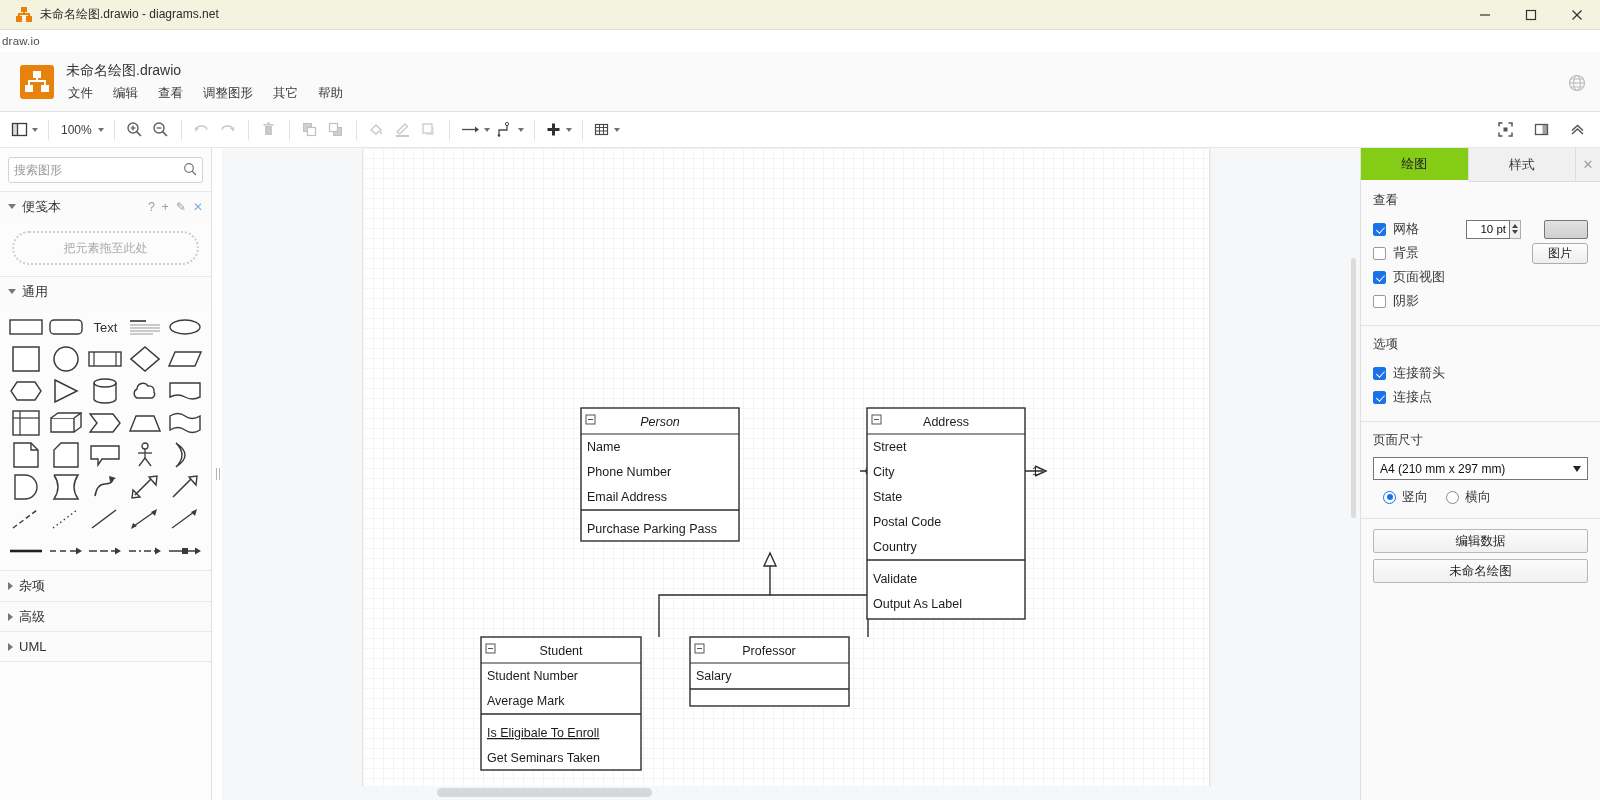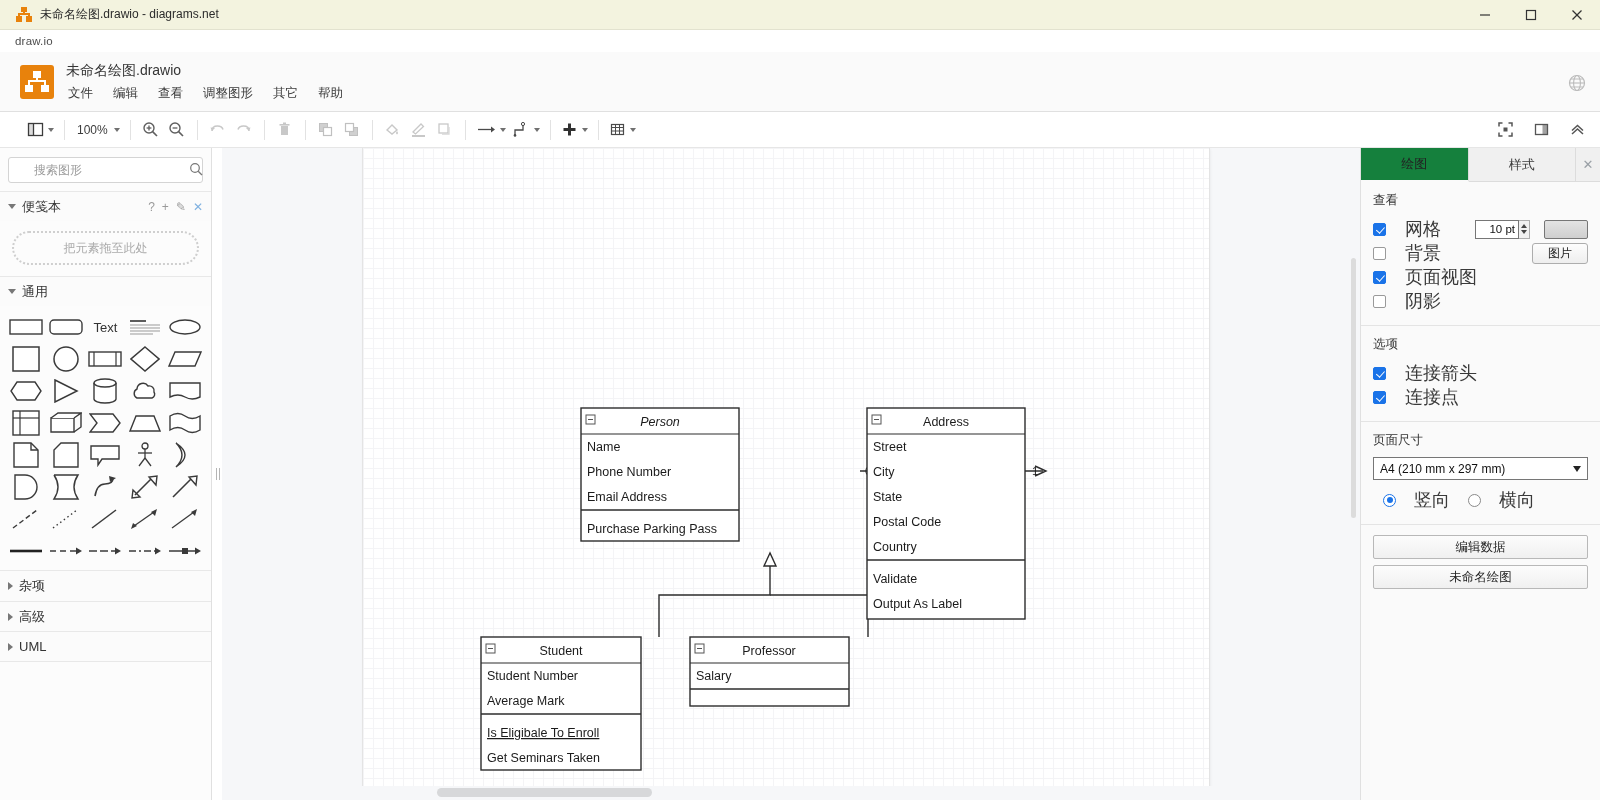--- a/index.html
+++ b/index.html
@@ -34,21 +34,21 @@
   .tb-btns { display: flex; height: 30px; }
   .tb-btn {
     width: 46px; height: 30px; display: flex; align-items: center; justify-content: center;
     color: #333;
   }
   .tb-btn svg { display: block; }
 
   
   .brandstrip {
     height: 22px; flex: 0 0 22px; background: #fff; display: flex; align-items: center;
-    padding-left: 15px;
+    padding-left: 2px;
   }
   .brandstrip .bt { font-size: 11.5px; color: #4d4d4d; letter-spacing: .2px; }
 
   
   .header {
     height: 60px; flex: 0 0 60px; background: #fafafa; border-bottom: 1px solid #e0e0e0;
     display: flex; align-items: center; padding: 0 12px; position: relative;
   }
   .logo {
     width: 34px; height: 34px; background: #e8820c; border-radius: 3px; margin: 0 12px 0 8px;
@@ -64,21 +64,21 @@
   .logo .c4 { left: 24px; top: 15px; width: 2px; height: 6px; }
   .hdr-texts { display: flex; flex-direction: column; justify-content: center; gap: 4px; }
   .doc-title { font-size: 14px; color: #353535; font-weight: 400; line-height: 20px; }
   .menubar { display: flex; gap: 16px; }
   .menu-item { font-size: 12.5px; color: #3a3a3a; padding: 1px 2px; cursor: default; }
   .globe { position: absolute; right: 14px; top: 22px; width: 18px; height: 18px; opacity: .55; }
 
   
   .toolbar {
     height: 36px; flex: 0 0 36px; background: #fff; border-bottom: 1px solid #e6e6e6;
-    display: flex; align-items: center; padding: 0 24px; position: relative;
+    display: flex; align-items: center; padding: 0 8px; position: relative;
   }
   .tgrp { display: flex; align-items: center; }
   .tbtn {
     height: 26px; min-width: 26px; display: flex; align-items: center; justify-content: center;
     color: #5f5f5f; padding: 0 3px; border-radius: 2px;
   }
   .tbtn.dis { color: #c8c8c8; }
   .tsep { width: 1px; height: 20px; background: #e2e2e2; margin: 0 7px; }
   .caret { width: 0; height: 0; border-left: 3.5px solid transparent; border-right: 3.5px solid transparent;
            border-top: 4px solid #707070; margin-left: 4px; }
@@ -89,21 +89,21 @@
   .body { flex: 1; display: flex; min-height: 0; position: relative; }
 
   
   .sidebar {
     width: 212px; flex: 0 0 212px; background: #fcfcfc; border-right: 1px solid #e0e0e0;
     display: flex; flex-direction: column; overflow: hidden;
   }
   .searchwrap { padding: 9px 8px 8px 8px; }
   .searchbox {
     height: 26px; border: 1px solid #d4d4d4; border-radius: 3px; background: #fff;
-    display: flex; align-items: center; padding: 0 25px;
+    display: flex; align-items: center; padding: 0 5px;
   }
   .searchbox input {
     border: none; outline: none; flex: 1; font-size: 12px; color: #333;
     font-family: "Liberation Sans", sans-serif; background: transparent;
   }
   .searchbox input::placeholder { color: #9b9b9b; }
   .sb-section-hdr {
     height: 30px; display: flex; align-items: center; padding: 0 8px;
     border-top: 1px solid #e8e8e8; background: #fbfbfb; font-size: 13px; color: #333;
   }
@@ -157,34 +157,34 @@
   
   .rightpanel {
     width: 240px; flex: 0 0 240px; background: #fafafa; border-left: 1px solid #e0e0e0;
     display: flex; flex-direction: column; position: relative;
   }
   .rp-tabs { display: flex; height: 34px; flex: 0 0 34px; border-bottom: 1px solid #dcdcdc; background: #f0f0f0; }
   .rp-tab {
     flex: 1; display: flex; align-items: center; justify-content: center;
     font-size: 13px; color: #3b3b3b; border-right: 1px solid #dcdcdc;
   }
-  .rp-tab.active { background: #15803d; border-bottom: 2px solid #fafafa; margin-bottom: -1px; color: #222; }
+  .rp-tab.active { background: #84cc16; border-bottom: 2px solid #fafafa; margin-bottom: -1px; color: #222; }
   .rp-close { width: 24px; display: flex; align-items: center; justify-content: center; color: #9aa0a6; font-size: 13px; }
   .rp-section { padding: 10px 12px 12px 12px; border-bottom: 1px solid #e4e4e4; }
   .rp-title { font-size: 12.5px; color: #333; margin-bottom: 8px; }
   .rp-row { display: flex; align-items: center; min-height: 24px; }
   .chk { width: 13px; height: 13px; border: 1px solid #9a9a9a; border-radius: 2px; background: #fff;
          margin-right: 7px; flex: 0 0 13px; position: relative; }
   .chk.on { background: #1a73e8; border-color: #1a73e8; }
   .chk.on::after {
     content: ""; position: absolute; left: 4px; top: 1px; width: 3.5px; height: 7px;
     border: solid #fff; border-width: 0 1.8px 1.8px 0; transform: rotate(42deg);
   }
-  .rp-label { font-size: 18px; color: #3a3a3a; margin-left: 12px; }
-  .grid-ctrl { margin-left: auto; display: flex; align-items: center; gap: 14px; }
+  .rp-label { font-size: 13px; color: #3a3a3a; }
+  .grid-ctrl { margin-left: auto; display: flex; align-items: center; gap: 23px; }
   .numbox {
     width: 44px; height: 19px; border: 1px solid #767676; background: #fff; font-size: 11.5px;
     display: flex; align-items: center; justify-content: flex-end; padding-right: 3px; color: #111;
   }
   .spinner { display: flex; flex-direction: column; justify-content: center; width: 11px; height: 19px;
              border: 1px solid #adadad; border-left: none; background: #f0f0f0; align-items: center; gap: 2px; }
   .spinner i { width: 0; height: 0; border-left: 3px solid transparent; border-right: 3px solid transparent; }
   .spinner i.up { border-bottom: 4px solid #444; }
   .spinner i.dn { border-top: 4px solid #444; }
   .swatch { width: 44px; height: 19px; border: 1px solid #767676; border-radius: 2px;

